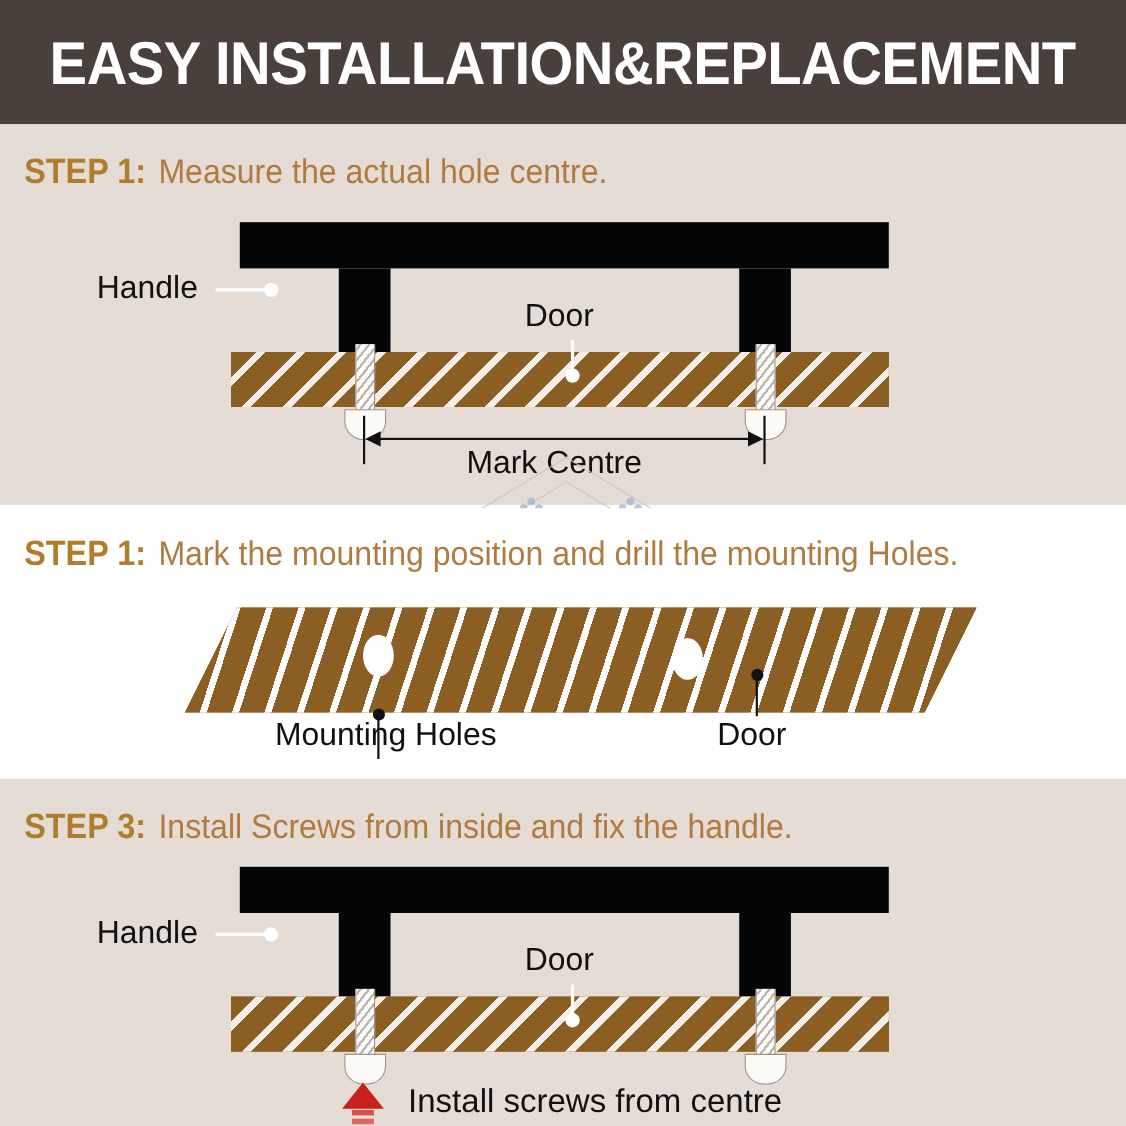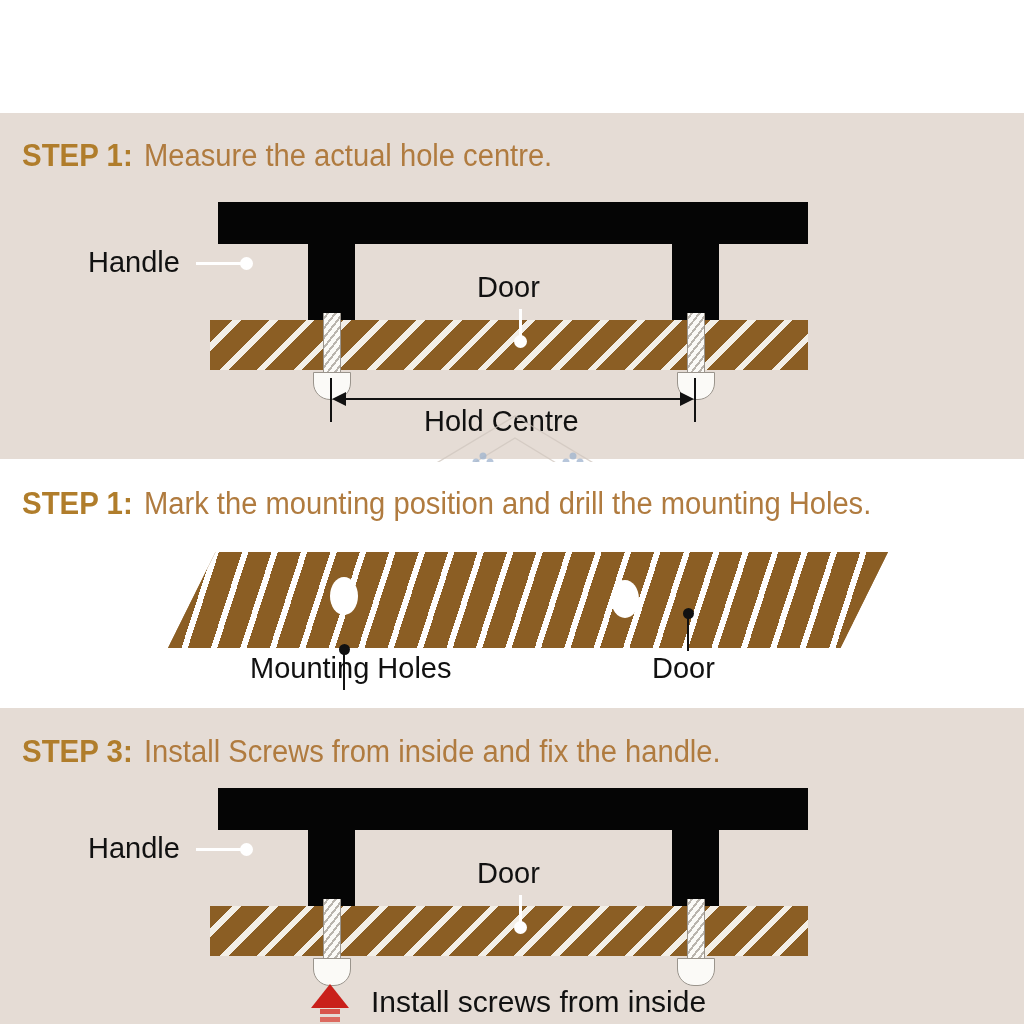--- a/index.html
+++ b/index.html
@@ -132,20 +132,23 @@
     border-bottom:24px solid #c9201a;
   }
   .red-tail{position:absolute;left:9px;top:25px;width:20px;}
   .red-bar{height:5px;margin-bottom:3px;}
 </style>
 </head>
 <body>
 
 <div id="page">
 
+  <div class="header">
+    <div class="header-title">EASY INSTALLATION&amp;REPLACEMENT</div>
+  </div>
 
   <div class="panel panel-1">
 
     <div class="step-line" style="top:24px;">
       <span class="step-label">STEP 1:</span>
       <span class="step-text">Measure the actual hole centre.</span>
     </div>
 
     <div class="handle-bar" style="left:218px;top:89px;width:590px;height:42px;"></div>
     <div class="handle-leg" style="left:308px;top:131px;width:47px;height:76px;"></div>
@@ -168,21 +171,21 @@
 
     <span class="label" style="left:477px;top:158px;">Door</span>
     <div class="lead-line" style="left:519px;top:196px;width:3px;height:30px;"></div>
     <div class="lead-dot" style="left:514px;top:222px;"></div>
 
     <div class="dim-tick" style="left:330px;top:265px;height:44px;"></div>
     <div class="dim-tick" style="left:694px;top:265px;height:44px;"></div>
     <div class="dim-line" style="left:337px;top:285px;width:352px;"></div>
     <div class="dim-arrow dim-arrow-l" style="left:332px;top:279px;"></div>
     <div class="dim-arrow dim-arrow-r" style="left:680px;top:279px;"></div>
-    <span class="label" style="left:424px;top:292px;">Hold Centre</span>
+    <span class="label" style="left:424px;top:292px;">Mark Centre</span>
   </div>
 
   <div class="watermark">
     <svg width="320" height="170" viewBox="0 0 320 170">
       <polygon points="160,8 300,92 300,160 20,160 20,92" fill="none" stroke="#cfc6bd" stroke-width="1.4" opacity="0.75"></polygon>
       <polygon points="160,30 262,92 58,92" fill="none" stroke="#cfc6bd" stroke-width="1.4" opacity="0.75"></polygon>
       <rect x="120" y="100" width="80" height="60" fill="none" stroke="#cfc6bd" stroke-width="1.4" opacity="0.7"></rect>
     </svg>
     <div class="wm-text">JELLY</div>
     <svg width="320" height="170" viewBox="0 0 320 170" style="position:absolute;left:0;top:0;">
@@ -256,16 +259,16 @@
     <div class="lead-dot" style="left:514px;top:213px;"></div>
 
     <div class="red-arrow" style="left:311px;top:276px;">
       <div class="red-head"></div>
       <div class="red-tail">
         <div class="red-bar" style="background:#d8544b;"></div>
         <div class="red-bar" style="background:#dc6a60;"></div>
 
       </div>
     </div>
-    <span class="label" style="left:371px;top:277px;font-size:30px;">Install screws from inside</span>
+    <span class="label" style="left:371px;top:277px;font-size:30px;">Install screws from centre</span>
   </div>
 
 </div>
 
 </body></html>

